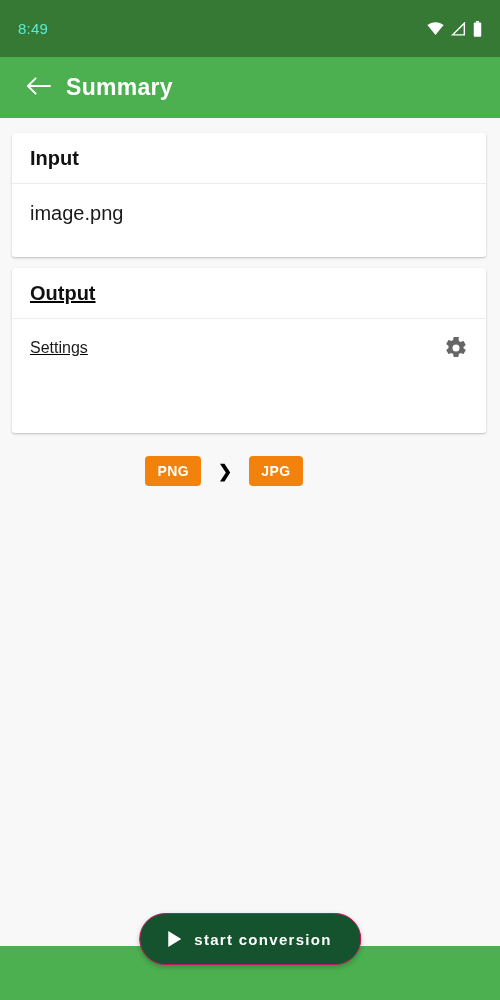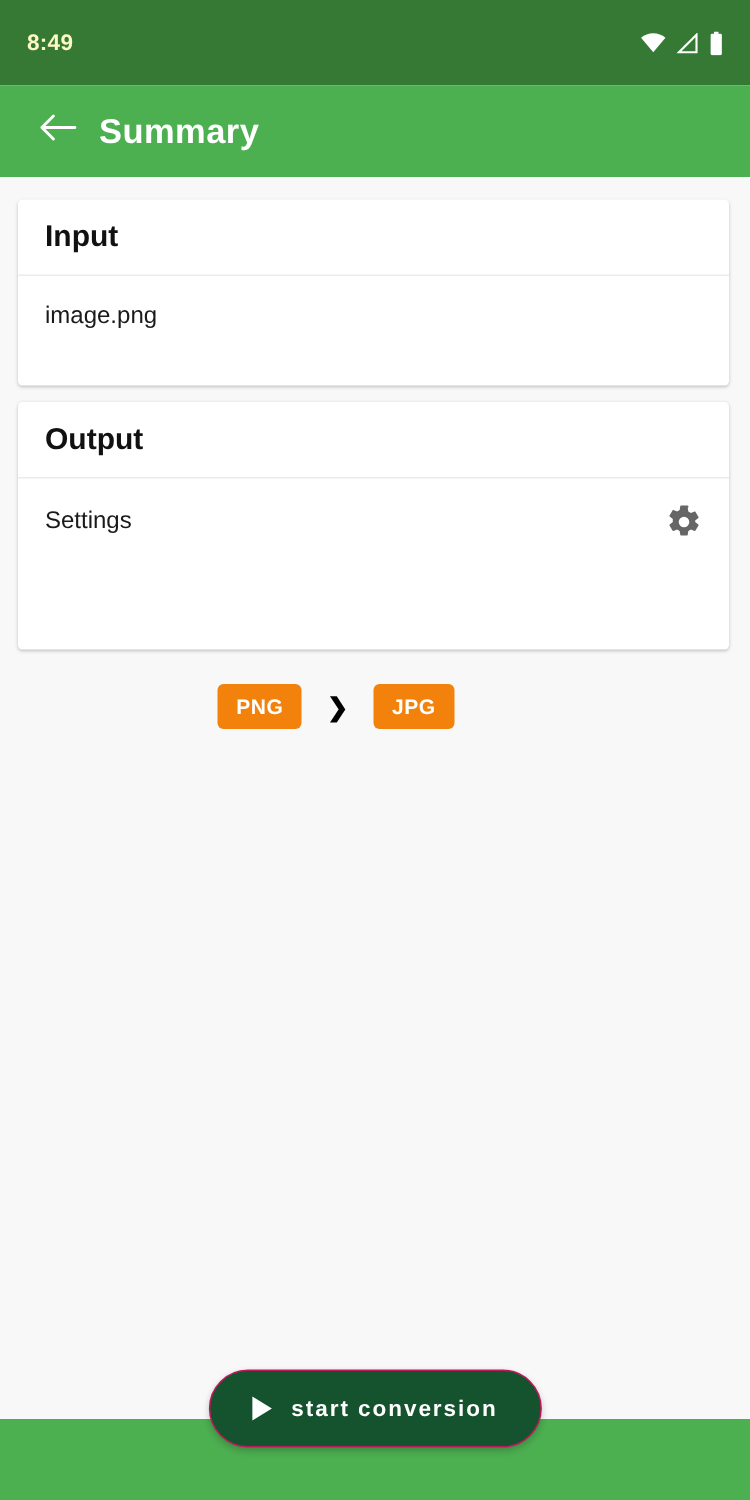--- a/index.html
+++ b/index.html
@@ -28,24 +28,23 @@
     width: 500px;
     height: 57px;
     background: #357935;
     display: flex;
     align-items: center;
     justify-content: space-between;
     padding: 0 18px;
     box-sizing: border-box;
   }
   .status-clock {
-    color: #fef9c3;
+    color: #5eead4;
     font-size: 15px;
     letter-spacing: 0.2px;
-    font-weight: bold;
   }
   .status-icons {
     display: flex;
     align-items: center;
     gap: 7px;
   }
   .status-icons svg { display: block; }
 
   
   .app-bar {
@@ -86,21 +85,21 @@
   .card {
     position: absolute;
     left: 12px;
     width: 474px;
     background: #ffffff;
     border-radius: 3px;
     box-shadow: 0 1px 2px rgba(0,0,0,0.14), 0 1px 3px rgba(0,0,0,0.10);
     box-sizing: border-box;
   }
   #card-input  { top: 15px;  height: 124px; }
-  #card-output { top: 150px; height: 165px; }
+  #card-output { top: 150px; height: 165px; text-decoration: underline; }
 
   .card-header {
     height: 50px;
     display: flex;
     align-items: center;
     padding: 0 18px;
     font-size: 20px;
     font-weight: bold;
     color: #111111;
     box-sizing: border-box;
@@ -108,21 +107,21 @@
   .card-divider {
     height: 1px;
     background: #ececec;
     margin: 0;
   }
 
   .file-block {
     padding: 16px 18px 0 18px;
   }
   .file-name {
-    font-size: 16px;
+    font-size: 20px;
     color: #1a1a1a;
     line-height: 1.35;
   }
   .file-size {
     font-size: 16px;
     color: #8a8a8a;
     line-height: 1.35;
     margin-top: 2px;
   }
 

